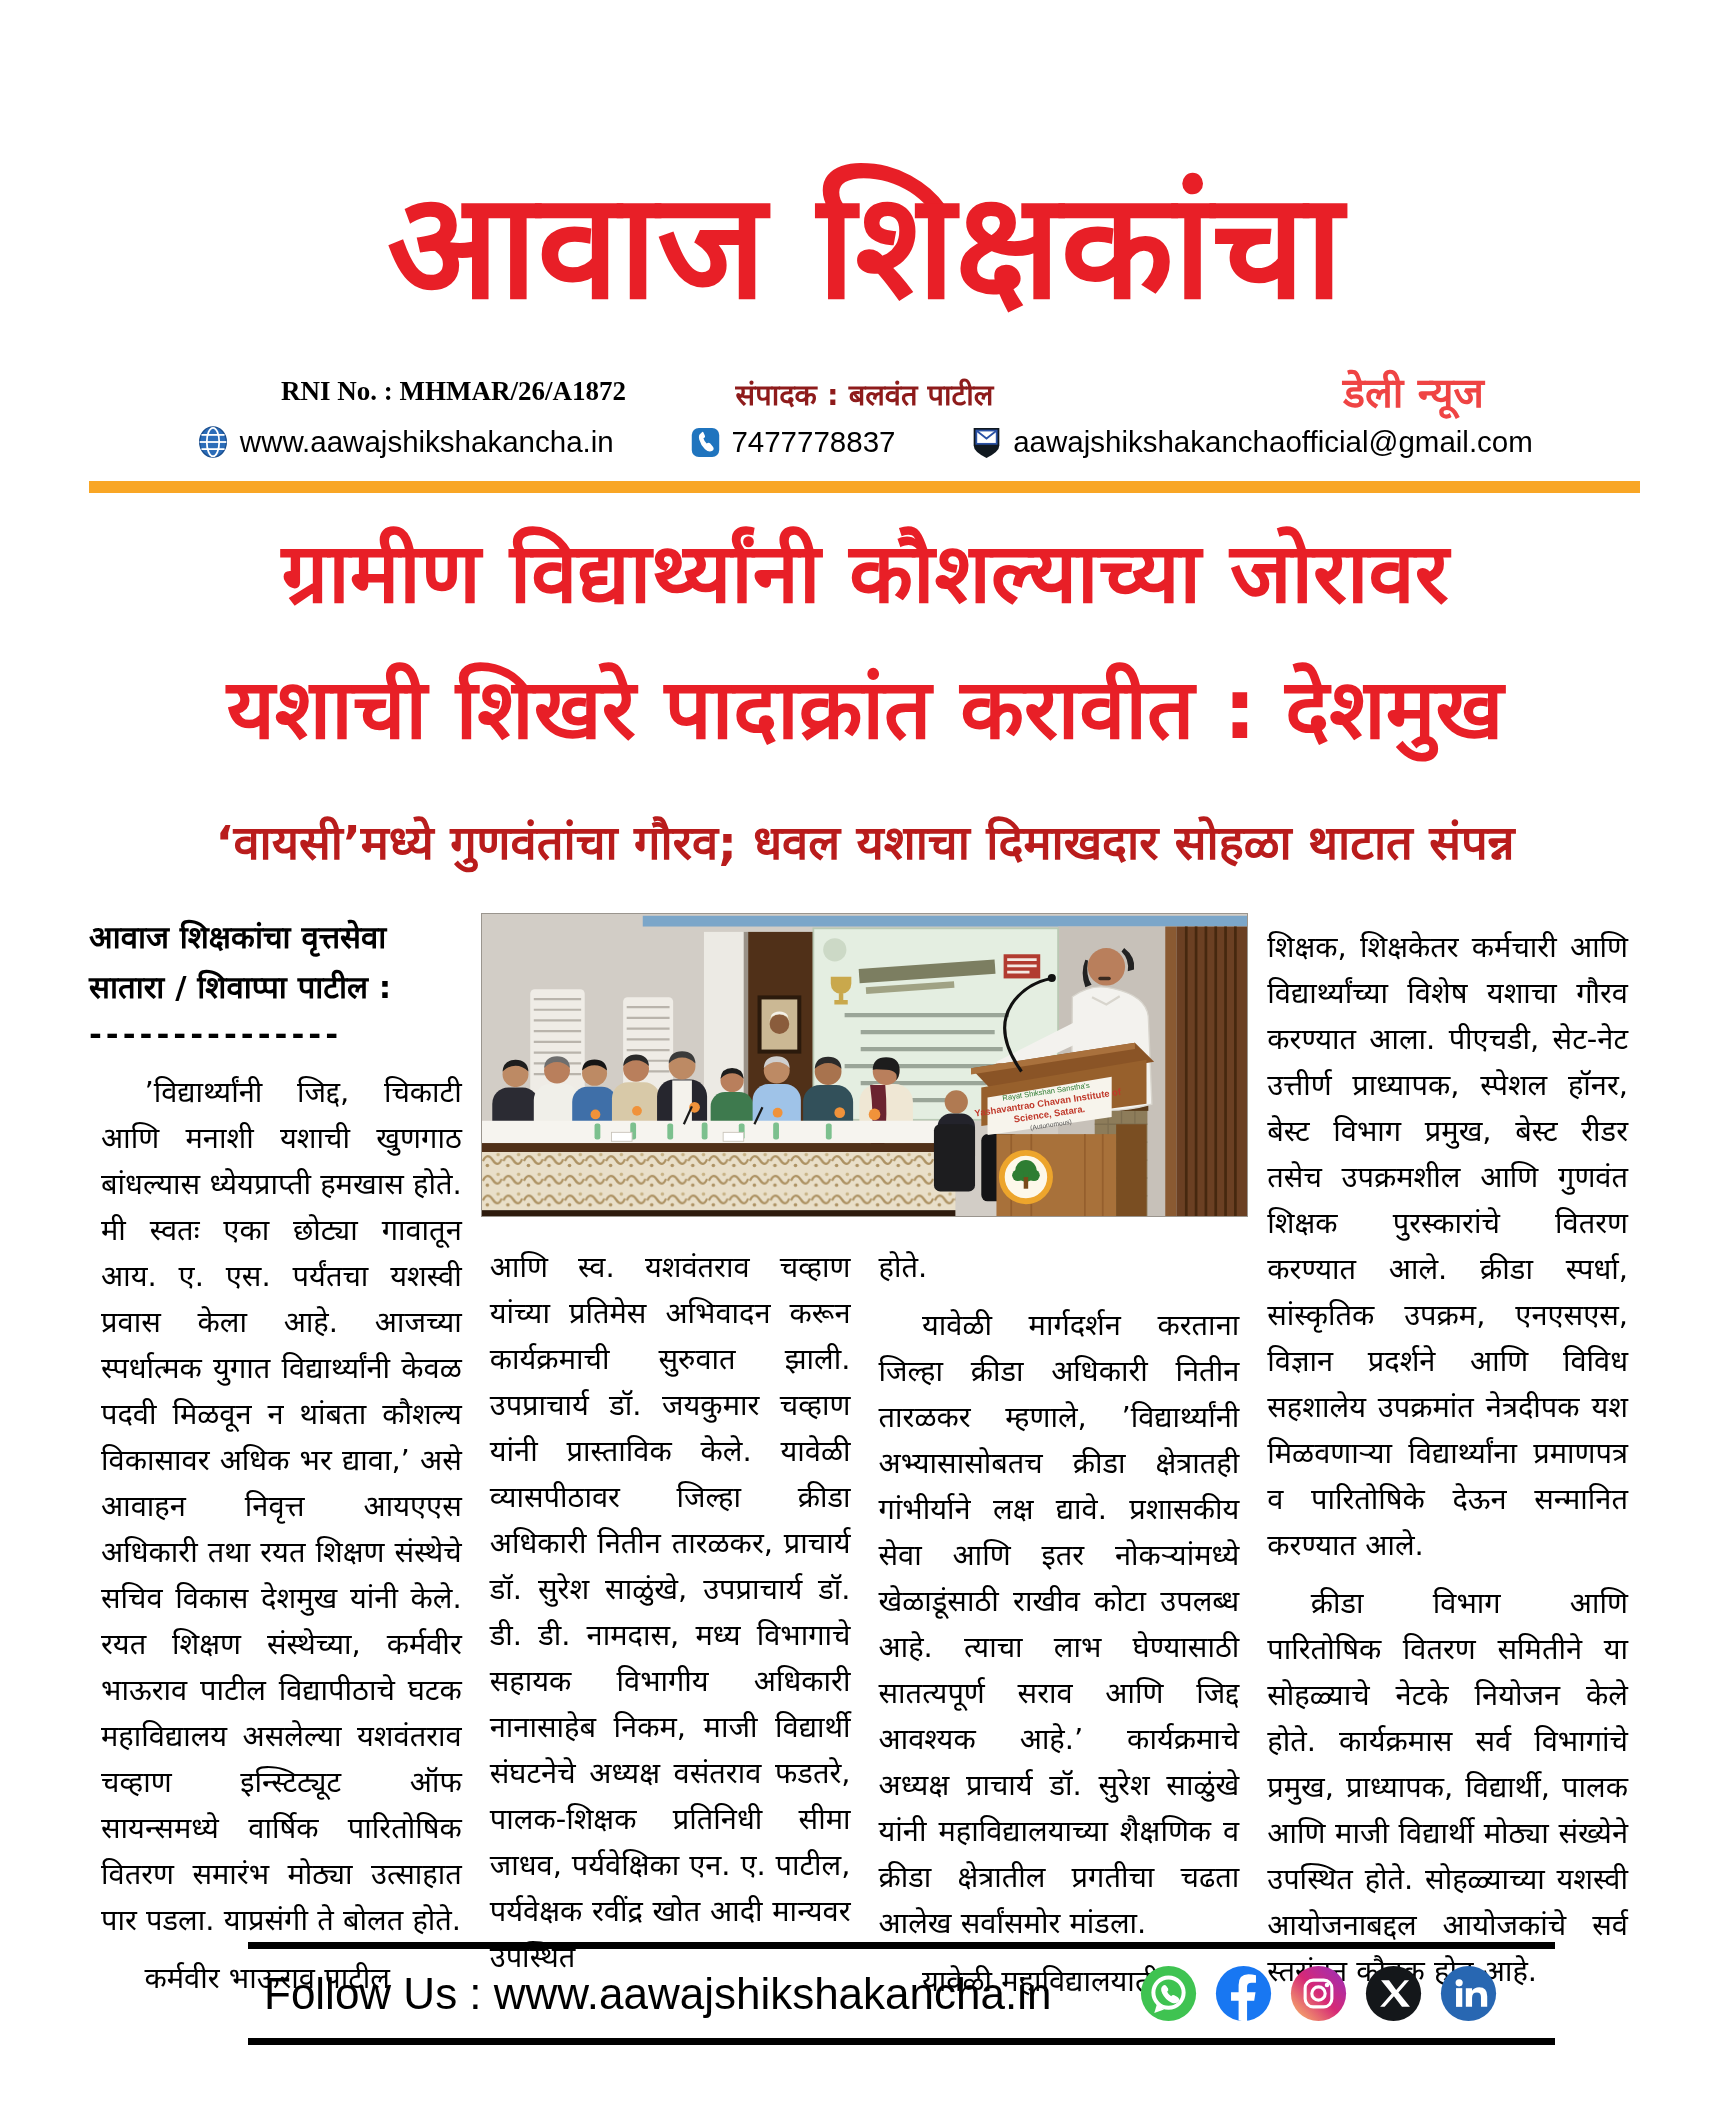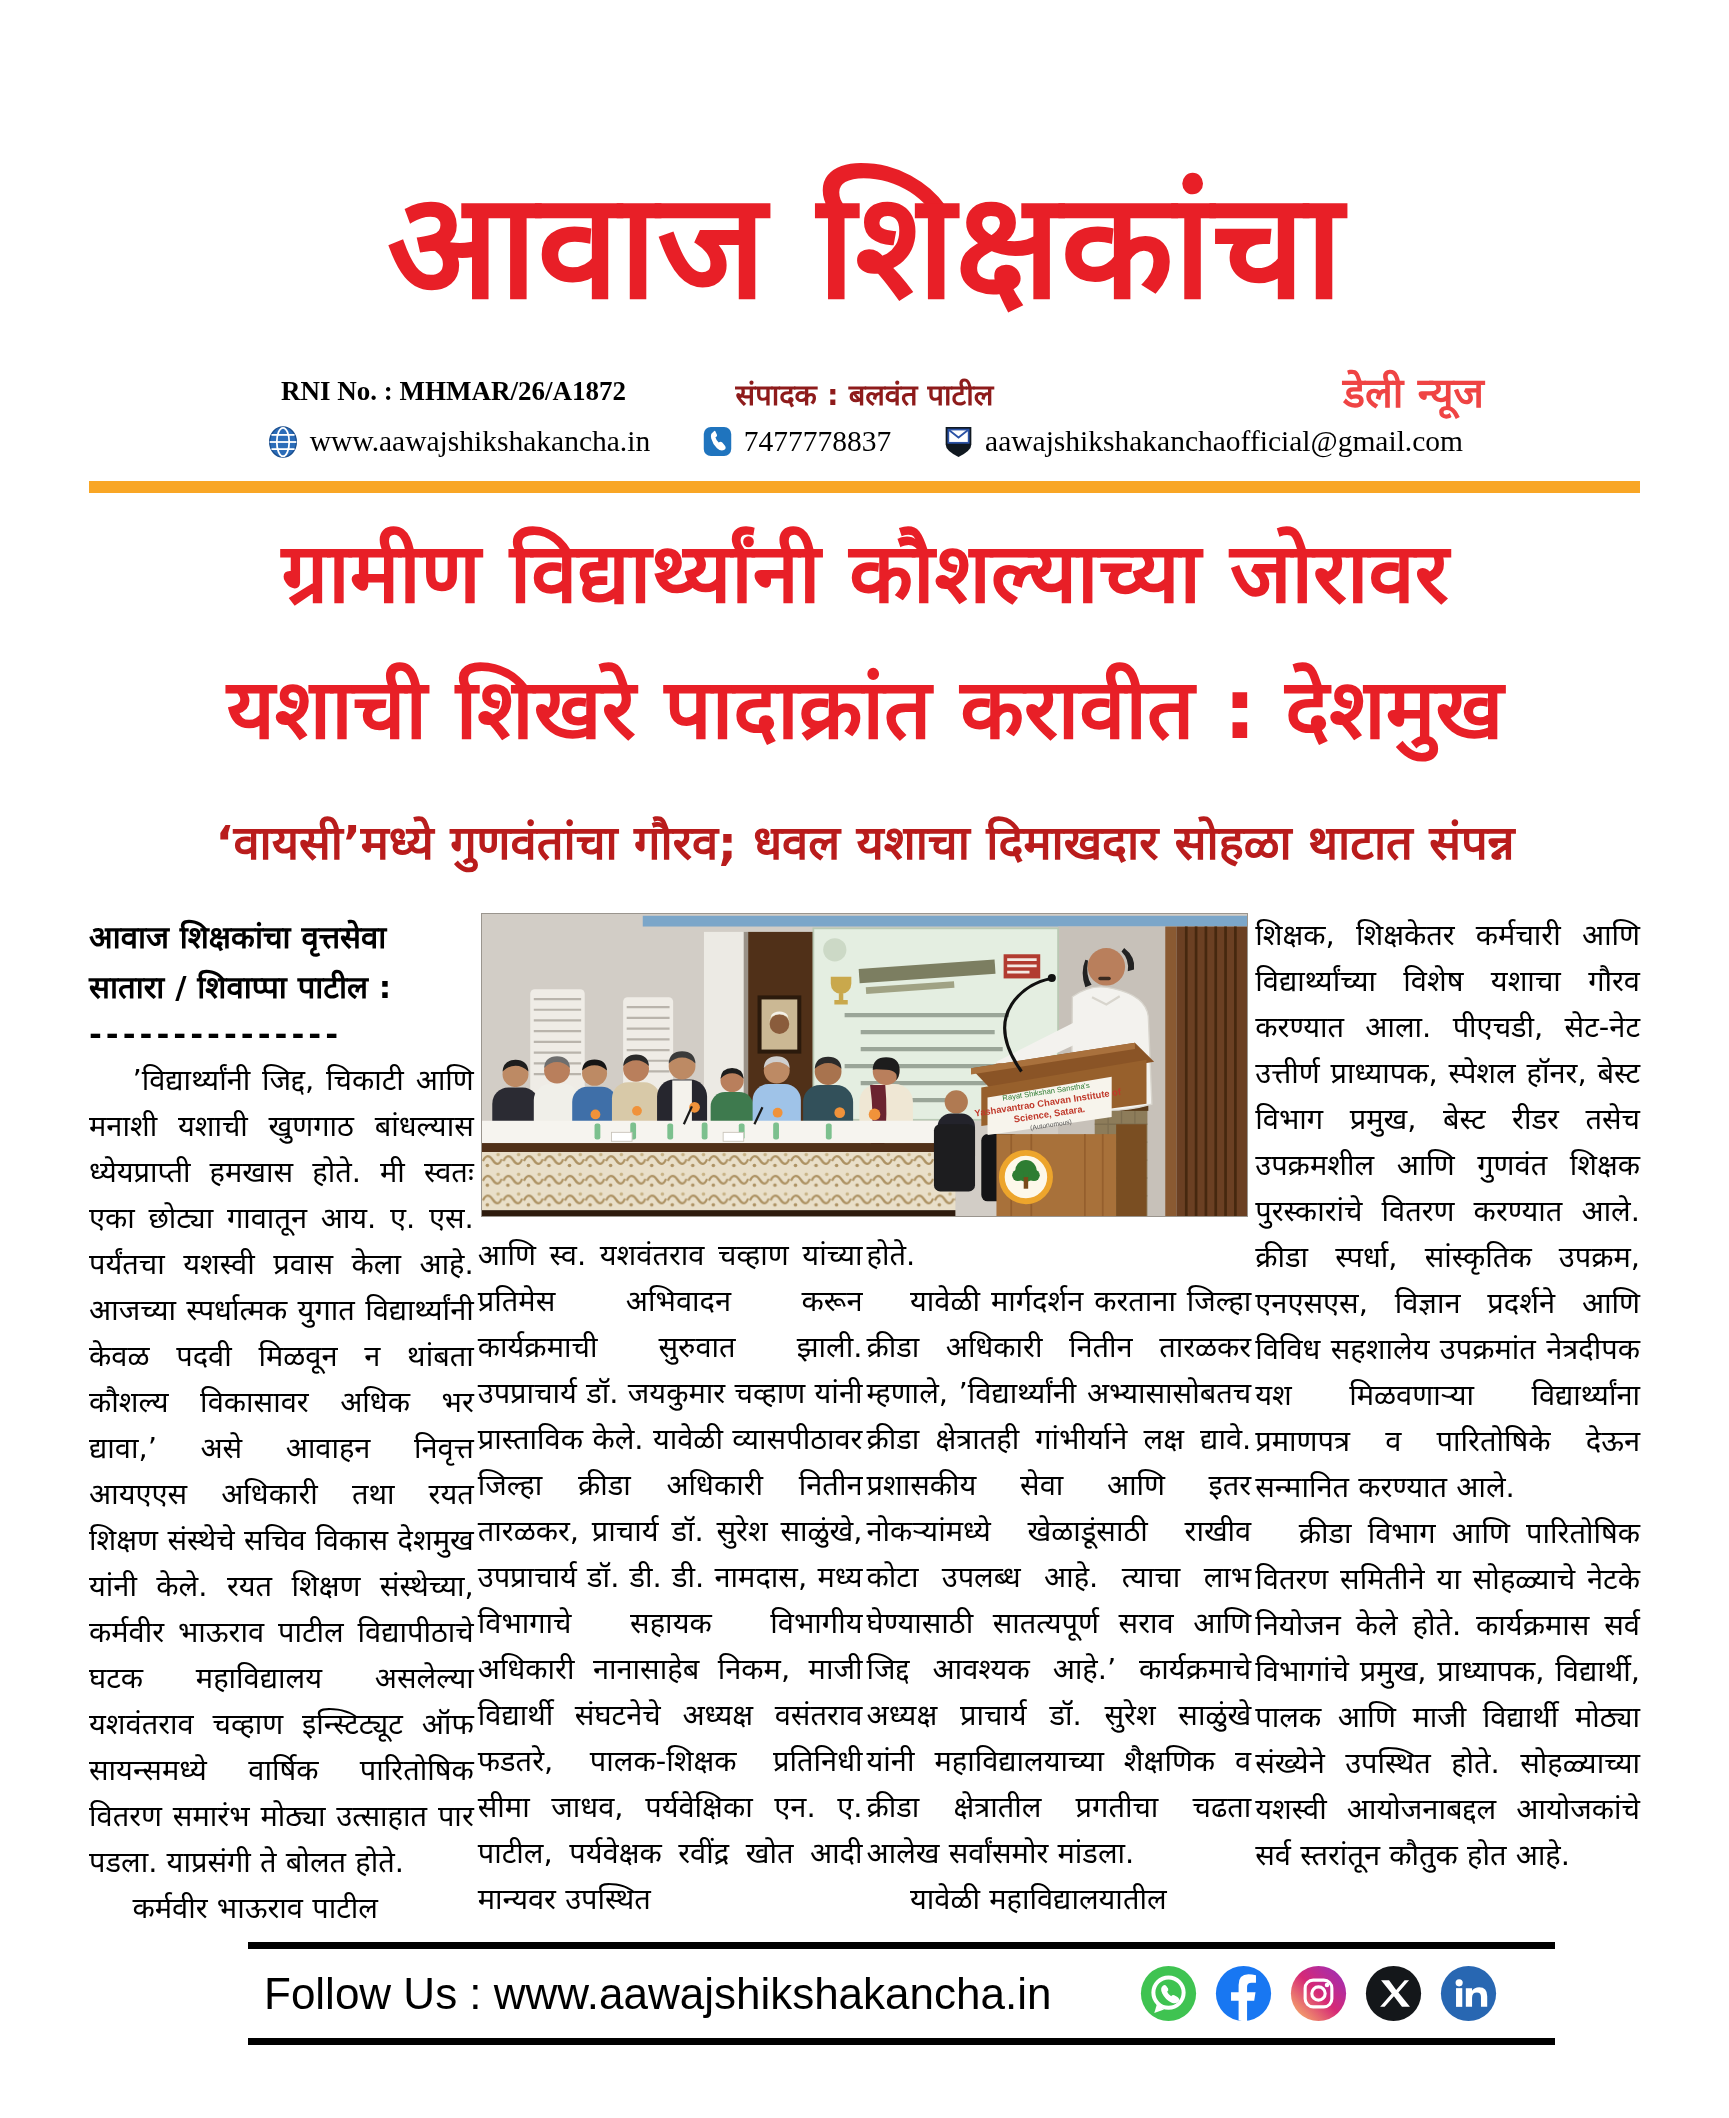--- a/index.html
+++ b/index.html
@@ -10,36 +10,36 @@
            font-size:38px;font-weight:700;letter-spacing:0.4px;}
   .masthead-title{position:absolute;top:144px;left:0;width:100%;text-align:center;
            font-size:147px;line-height:1.4;font-weight:700;color:#E81F27;}
   .meta-row{position:absolute;top:363px;left:89px;width:1551px;height:76px;}
   .rni{position:absolute;left:192px;top:12.5px;font-family:"Liberation Serif",serif;
        font-size:27px;font-weight:700;}
   .editor{position:absolute;left:0;top:10.7px;width:100%;text-align:center;
        font-size:29px;font-weight:700;color:#8E1B1B;}
   .edition{position:absolute;right:156px;top:0;font-size:41px;font-weight:700;color:#ef4444;}
   .contact-row{position:absolute;top:425px;left:0;width:100%;display:flex;
-       justify-content:center;align-items:center;gap:52px;
-       font-family:Liberation Serif, serif;font-size:29.5px;}
+       justify-content:center;align-items:center;gap:76px;
+       font-family:Liberation Sans, sans-serif;font-size:29.5px;}
   .contact-item{display:flex;align-items:center;gap:10.7px;}
   .contact-item svg{display:block;}
   .orange-rule{position:absolute;top:481px;left:89px;width:1551px;height:12px;background:#F9A625;}
   
   .headline-1{position:absolute;top:513px;left:0;width:100%;text-align:center;
        font-size:83px;font-weight:700;color:#E81F27;}
   .headline-2{position:absolute;top:649px;left:0;width:100%;text-align:center;
        font-size:83px;font-weight:700;color:#E81F27;}
   .subheadline{position:absolute;top:809px;left:0;width:100%;text-align:center;
        font-size:47px;font-weight:700;color:#b91c1c;}
   
   .body-grid{position:absolute;top:912px;left:89px;width:1551px;height:1027px;display:flex;gap:4px;}
   .col{flex:1;min-width:0;font-size:29px;line-height:46px;text-align:justify;}
-  .col .para{margin:0;}
+  .col .para{margin:12px;}
   .col .para.indent{text-indent:1.5em;}
   .pad-photo{padding-top:320px;}
   .dateline{font-size:31px;line-height:50px;font-weight:700;}
   .separator{font-weight:700;font-size:31px;line-height:45px;letter-spacing:4px;
        white-space:nowrap;overflow:hidden;}
   .event-photo{position:absolute;left:393px;top:1.8px;width:765px;height:302px;
        background:#d2cdc6;outline:0.4px solid #9a958e;}
   .event-photo svg{display:block;width:100%;height:100%;}
   
   .footer{position:absolute;top:1942px;left:248px;width:1307px;box-sizing:border-box;

